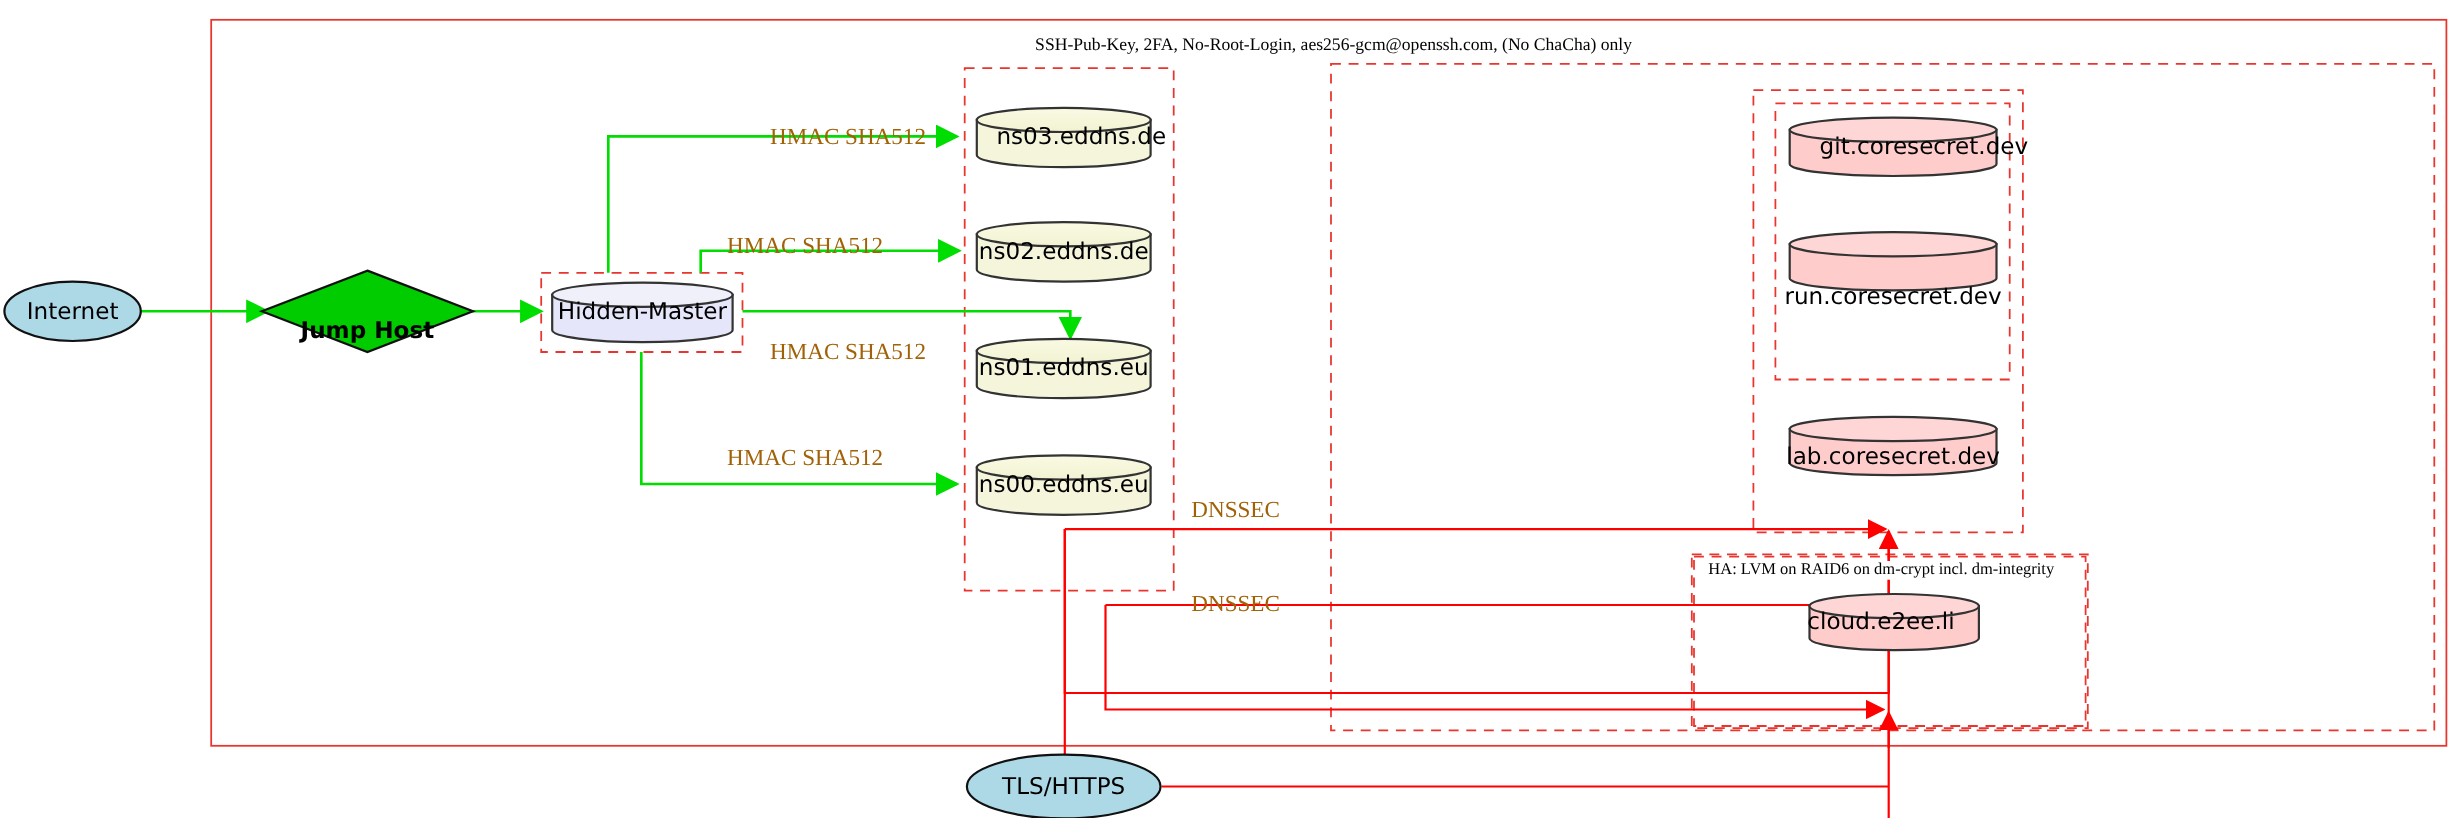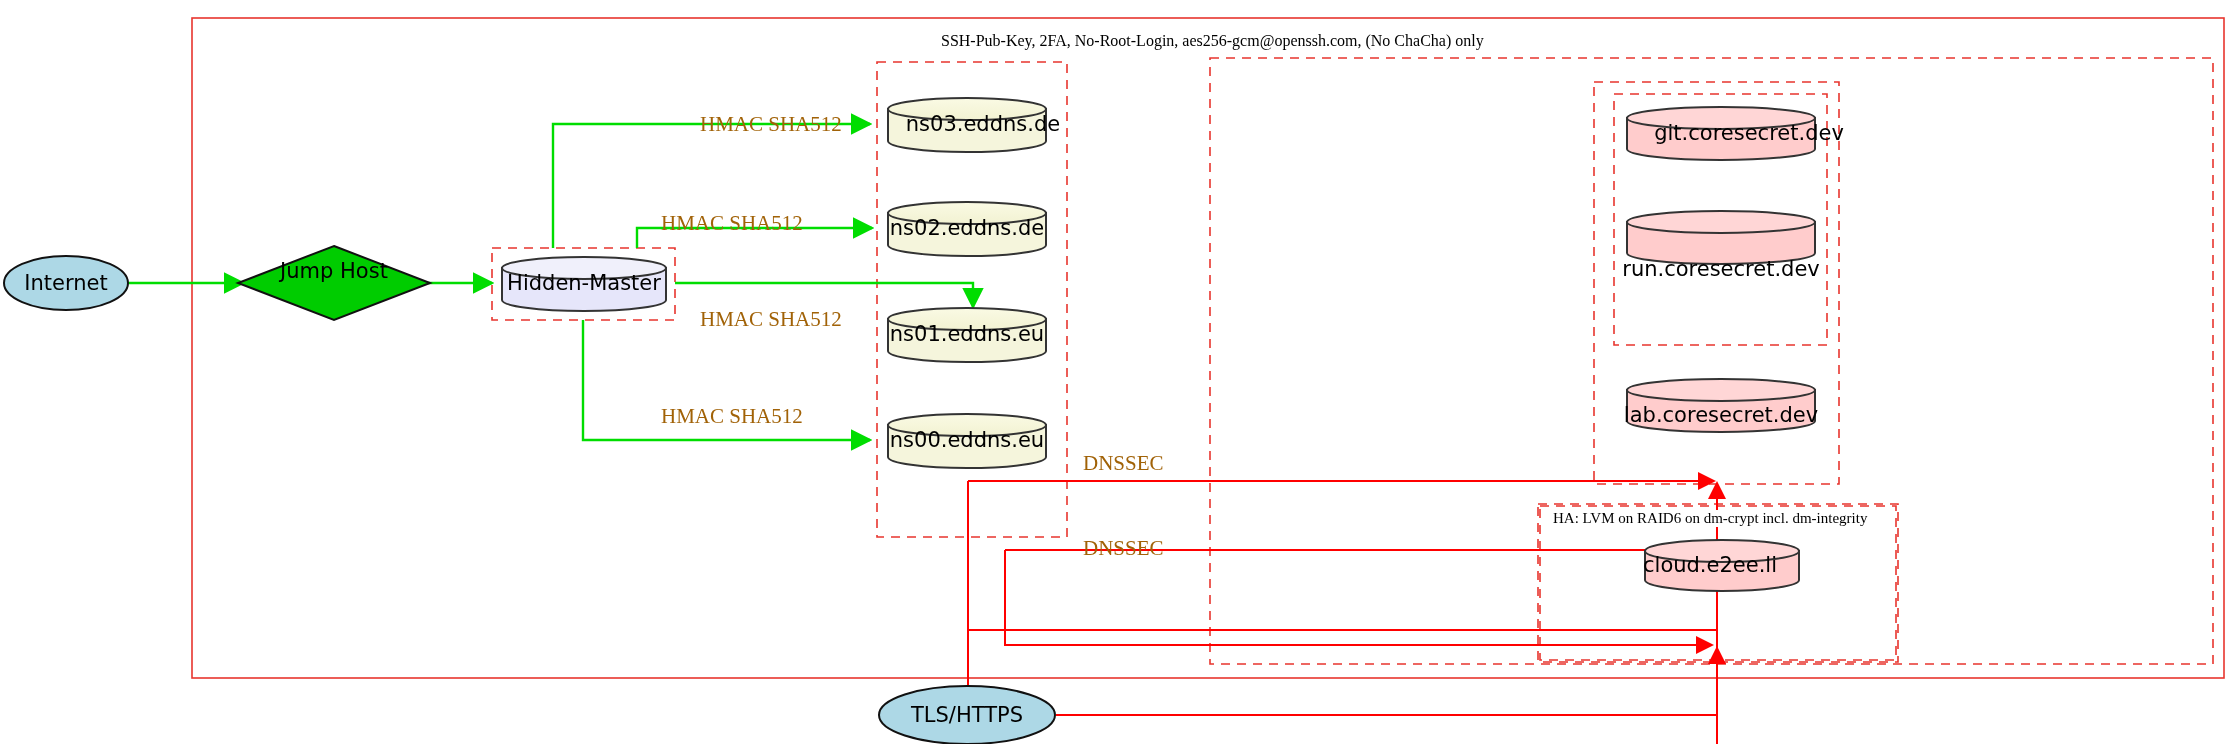--- a/index.html
+++ b/index.html
@@ -135,21 +135,21 @@
     </g>
 
     <ellipse cx="967" cy="715" rx="88" ry="29" fill="#add8e6" stroke="#111" stroke-width="2"></ellipse>
   </svg>
 
   <div class="box-label big" style="left:937px;top:13px;">SSH-Pub-Key, 2FA, No-Root-Login, aes256-gcm@openssh.com, (No ChaCha) only</div>
   <div class="box-label" style="left:1549px;top:510px;">HA: LVM on RAID6 on dm-crypt incl. dm-integrity</div>
 
   <div class="node-label" style="left:4px;top:268px;width:124px;height:30px;">Internet</div>
 
-  <div class="node-label" style="left:258px;top:256px;width:152px;height:30px;">Jump Host</div>
+  <div class="node-label" style="left:258px;top:285px;width:152px;height:30px;font-weight:bold;">Jump Host</div>
 
   <div class="node-label" style="left:502px;top:268px;width:164px;height:30px;text-align:right;">Hidden-Master</div>
 
   <div class="node-label" style="left:888px;top:109px;width:158px;height:30px;padding-left:16px;">ns03.eddns.de</div>
   <div class="node-label" style="left:888px;top:213px;width:158px;height:30px;">ns02.eddns.de</div>
   <div class="node-label" style="left:888px;top:319px;width:158px;height:30px;">ns01.eddns.eu</div>
   <div class="node-label" style="left:888px;top:425px;width:158px;height:30px;">ns00.eddns.eu</div>
 
   <div class="node-label" style="left:1627px;top:118px;width:188px;height:30px;padding-left:28px;">git.coresecret.dev</div>
   <div class="node-label" style="left:1627px;top:222px;width:188px;height:30px;margin-top:32px;">run.coresecret.dev</div>

